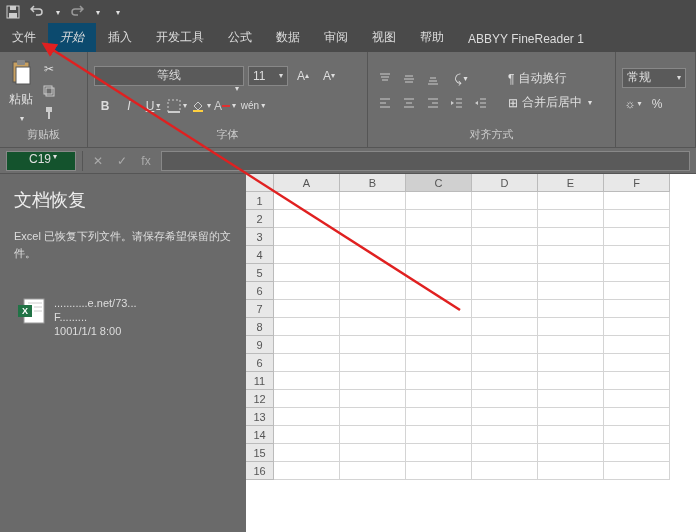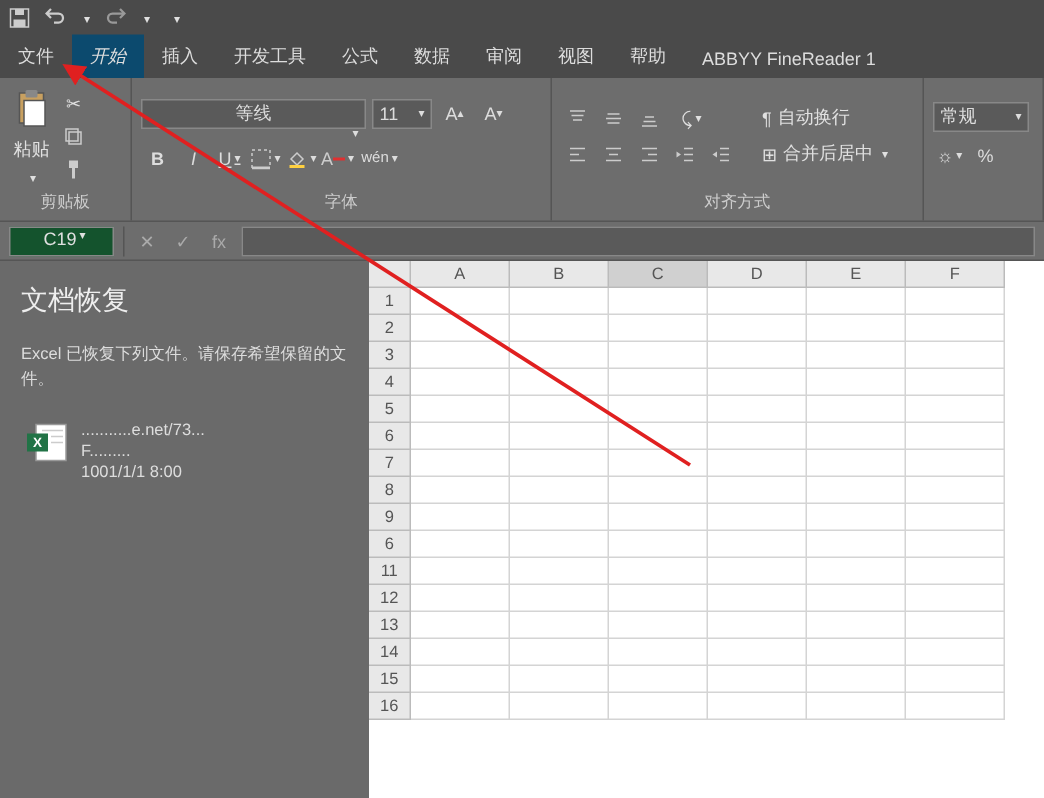--- a/index.html
+++ b/index.html
@@ -28,21 +28,21 @@
 .align-right{display:flex;flex-direction:column;gap:4px;margin-left:8px;}
 .wrap-btn{display:flex;align-items:center;gap:4px;height:20px;padding:0 4px;}
 .namebox-row{height:26px;background:#6d6d6d;display:flex;align-items:center;gap:6px;padding:2px 6px;border-bottom:1px solid #555;}
 .namebox{width:70px;height:20px;background:#14532d;border:1px solid #888;display:flex;align-items:flex-start;justify-content:space-between;padding:0 22px;}
 .fx-btns{display:flex;gap:6px;align-items:center;}
 .fx-btn{width:18px;height:18px;display:flex;align-items:center;justify-content:center;color:#aaa;}
 .formula-bar{flex:1;height:20px;background:#5a5a5a;border:1px solid #888;}
 .content{display:flex;height:358px;}
 .recovery{width:246px;background:#6a6a6a;padding:14px;}
 .recovery h2{font-size:18px;font-weight:normal;color:#eee;margin-bottom:16px;}
-.recovery p{font-size:11px;color:#ddd;line-height:1.5;margin-bottom:16px;}
+.recovery p{font-size:11px;color:#ddd;line-height:1.5;margin-bottom:32px;}
 .recov-item{display:flex;gap:8px;align-items:flex-start;padding:4px;}
 .excel-icon{width:28px;height:28px;}
 .recov-text{font-size:11px;color:#ddd;}
 .recov-text div{margin-bottom:2px;}
 .grid-area{flex:1;background:#fff;position:relative;overflow:hidden;}
 .grid-corner{position:absolute;left:0;top:0;width:28px;height:18px;background:#e8e8e8;border-right:1px solid #bbb;border-bottom:1px solid #bbb;}
 .col-headers{position:absolute;left:28px;top:0;height:18px;display:flex;}
 .col-h{width:66px;height:18px;background:#e8e8e8;border-right:1px solid #bbb;border-bottom:1px solid #bbb;display:flex;align-items:center;justify-content:center;color:#555;font-size:11px;}
 .col-h.sel{background:#d0d0d0;}
 .row-headers{position:absolute;left:0;top:18px;width:28px;}

